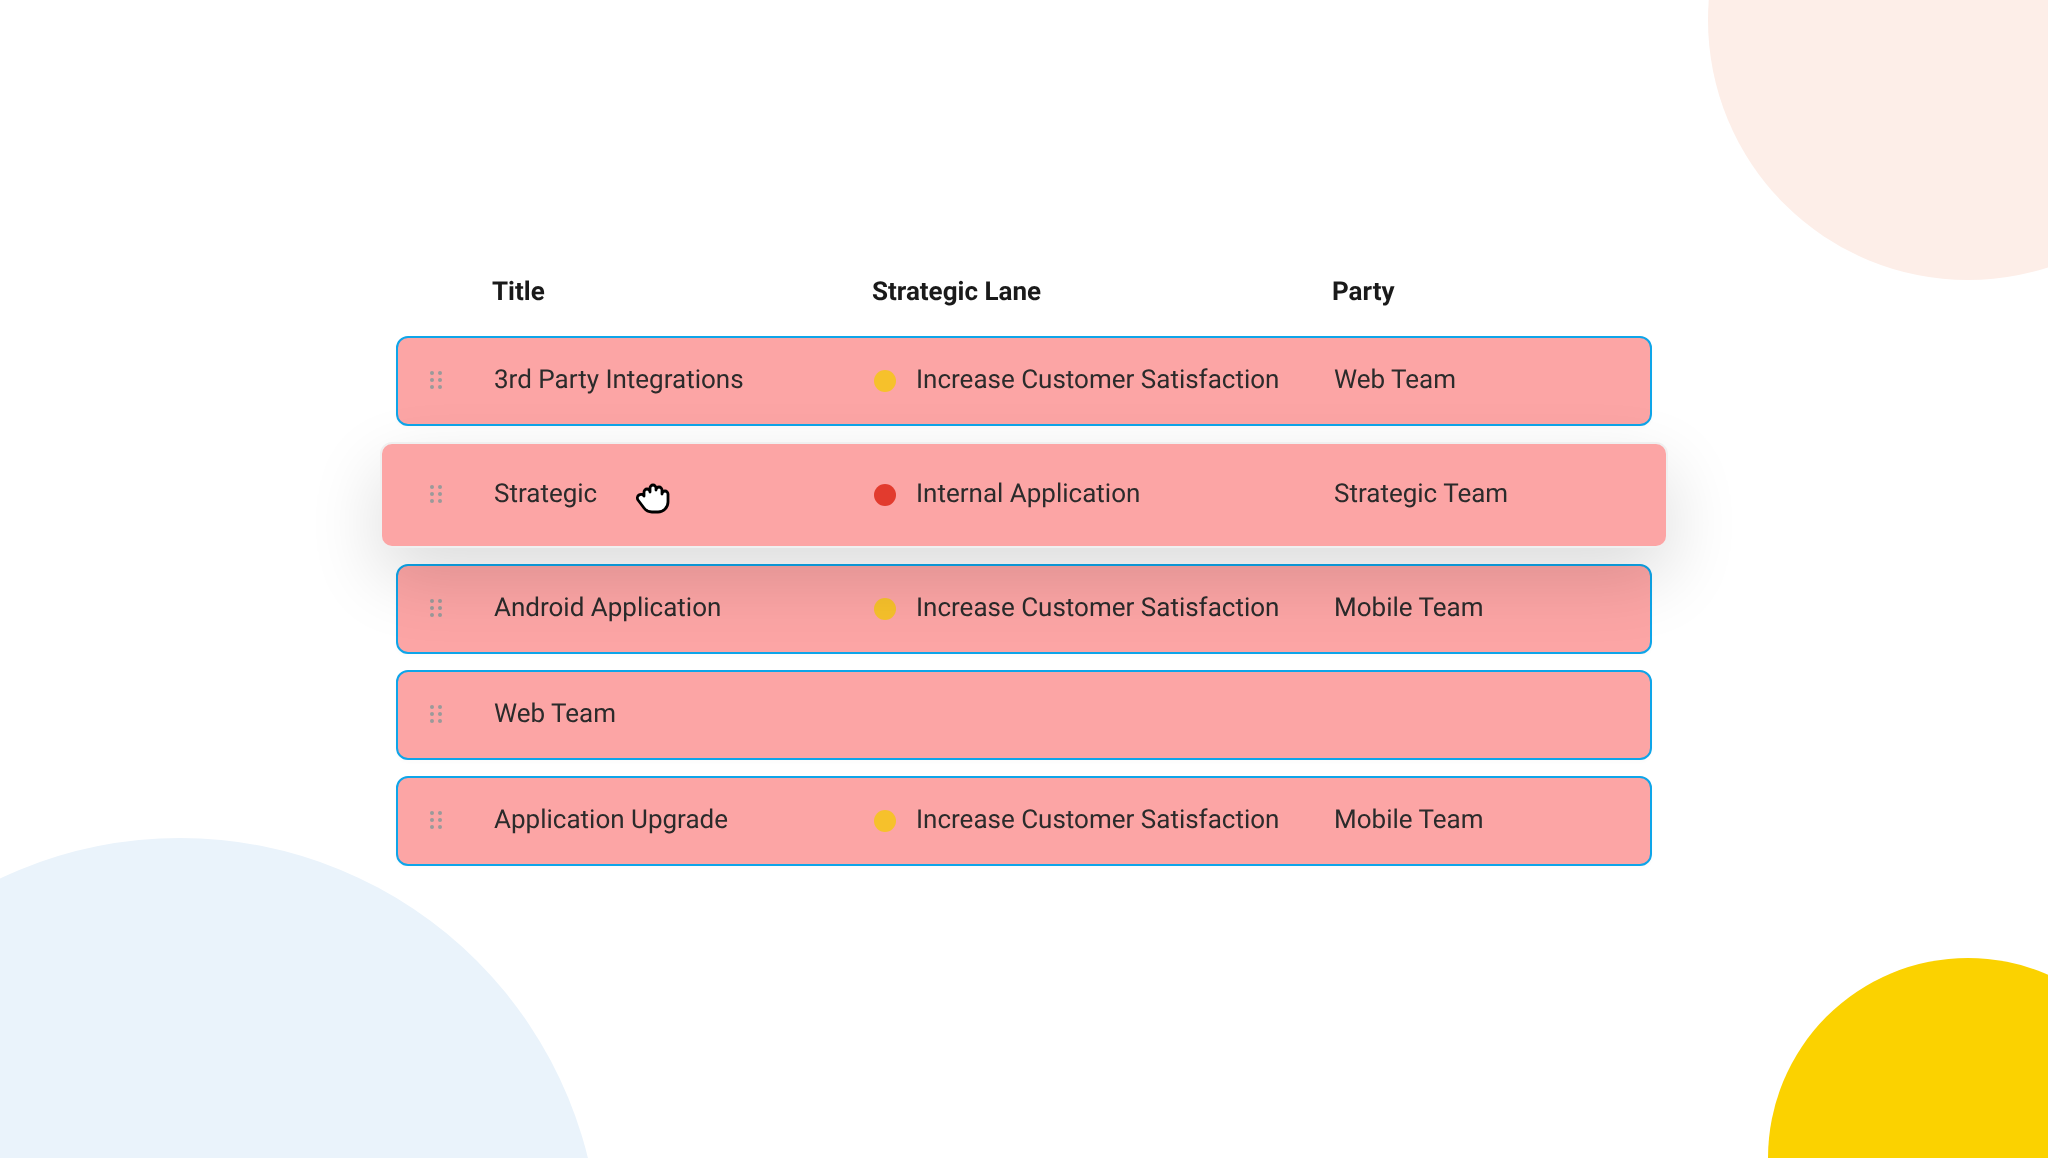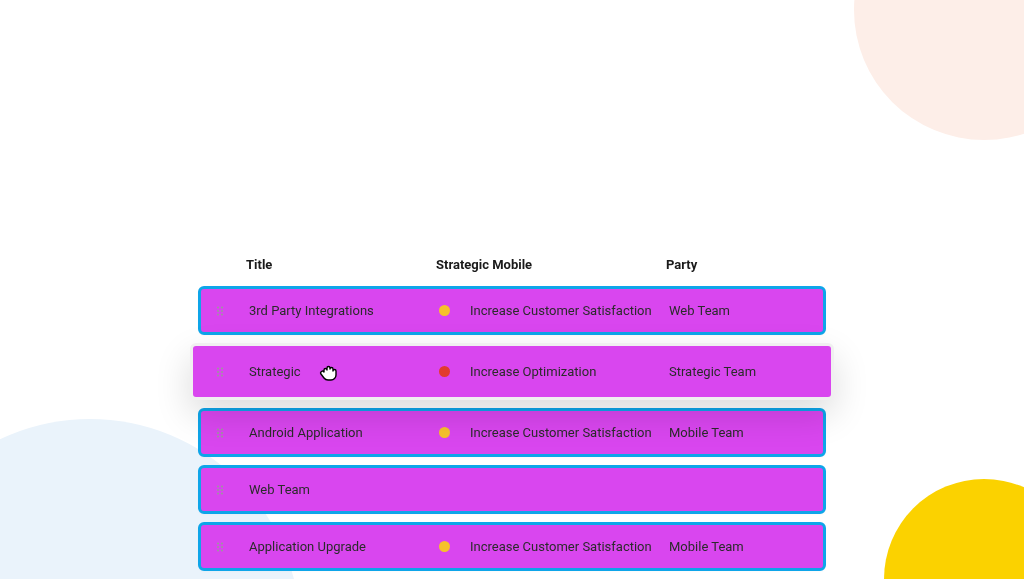--- a/index.html
+++ b/index.html
@@ -4,42 +4,42 @@
 <style>
   * { box-sizing: border-box; margin: 0; padding: 0; }
   html, body { width: 1024px; height: 579px; overflow: hidden; font-family: -apple-system, BlinkMacSystemFont, "Segoe UI", Roboto, "Helvetica Neue", Arial, sans-serif; }
   body { background: #ffffff; position: relative; }
 
   .bg-blob { position: absolute; border-radius: 50%; }
   .blob-top-right { width: 260px; height: 260px; top: -120px; right: -90px; background: #fdeee8; }
   .blob-bottom-left { width: 420px; height: 420px; bottom: -260px; left: -120px; background: #eaf3fb; }
   .blob-bottom-right { width: 200px; height: 200px; bottom: -100px; right: -60px; background: #fbd200; }
 
-  .stage { position: absolute; inset: 0; display: flex; align-items: flex-end; justify-content: center; }
+  .stage { position: absolute; inset: 0; display: flex; align-items: center; justify-content: center; }
 
   .list { width: 628px; }
 
   .row-base {
     display: grid;
     grid-template-columns: 34px 190px 230px 1fr;
     align-items: center;
     gap: 0;
   }
 
   .header-row {
     padding: 0 14px 14px 14px;
     font-size: 13px;
     font-weight: 700;
     color: #1a1a1a;
   }
   .header-row .col-handle { visibility: hidden; }
 
   .card-row {
-    background: #d946ef;
-    border: 3px solid #0ea5e9;
+    background: #fca5a5;
+    border: 1px solid #0ea5e9;
     border-radius: 6px;
     padding: 14px;
     margin-bottom: 8px;
     font-size: 13px;
     color: #2b2b2b;
     position: relative;
     box-shadow: 0 1px 2px rgba(0,0,0,0.02);
   }
 
   .card-row.lifted {
@@ -53,21 +53,21 @@
 
   .handle {
     width: 12px; height: 12px;
     color: #9a9a9a;
     display: inline-flex;
     align-items: center;
     justify-content: center;
   }
   .handle svg { display: block; }
 
-  .goal-cell { display: flex; align-items: center; gap: 20px; }
+  .goal-cell { display: flex; align-items: center; gap: 10px; }
   .dot { width: 11px; height: 11px; border-radius: 50%; flex: none; }
   .dot-yellow { background: #f6c12b; }
   .dot-red    { background: #e23b2e; }
   .dot-blue   { background: #1d72d2; }
 
   .grab-cursor {
     position: absolute;
     width: 24px; height: 24px;
     pointer-events: none;
     z-index: 10;
@@ -82,21 +82,21 @@
 <div class="bg-blob blob-top-right"></div>
 <div class="bg-blob blob-bottom-left"></div>
 <div class="bg-blob blob-bottom-right"></div>
 
 <div class="stage">
   <div class="list">
 
     <div class="row-base header-row">
       <span class="col-handle">·</span>
       <span>Title</span>
-      <span>Strategic Mobile</span>
+      <span>Strategic Lane</span>
       <span>Party</span>
     </div>
 
     <div class="row-base card-row">
       <span class="handle">
         <svg viewBox="0 0 10 10" width="10" height="10">
             <g fill="currentColor">
               <circle cx="2" cy="1.5" r="1"></circle>
               <circle cx="6" cy="1.5" r="1"></circle>
               <circle cx="2" cy="5" r="1"></circle>
@@ -123,21 +123,21 @@
               <circle cx="2" cy="5" r="1"></circle>
               <circle cx="6" cy="5" r="1"></circle>
               <circle cx="2" cy="8.5" r="1"></circle>
               <circle cx="6" cy="8.5" r="1"></circle>
             </g>
           </svg>
       </span>
       <span class="col-title">Strategic</span>
       <span class="goal-cell">
         <span class="dot dot-red"></span>
-        <span class="col-goal-text">Increase Optimization</span>
+        <span class="col-goal-text">Internal Application</span>
       </span>
       <span class="col-lane">Strategic Team</span>
       <span class="grab-cursor" style="left:124px; top:14px;">
         <svg viewBox="0 0 24 24" width="24" height="24">
           <path d="M7 12 v-2 a1.5 1.5 0 0 1 3 0 V8 a1.5 1.5 0 0 1 3 0 v1 a1.5 1.5 0 0 1 3 0 v2 a1.5 1.5 0 0 1 3 0 v4 a5 5 0 0 1 -5 5 h-3 a5 5 0 0 1 -4 -2 l-3 -4 a1.8 1.8 0 0 1 3 -2 z" fill="#ffffff" stroke="#000000" stroke-width="1.4" stroke-linejoin="round"></path>
         </svg>
       </span>
     </div>
 
     <div class="row-base card-row">

